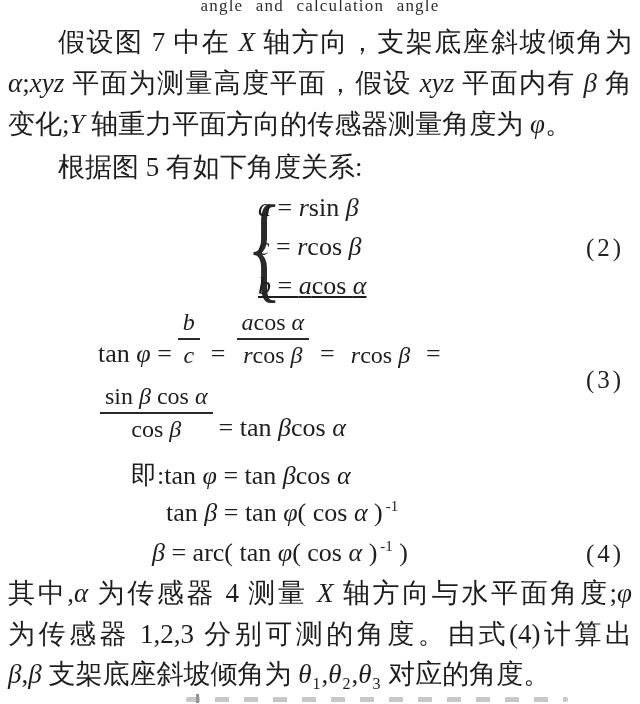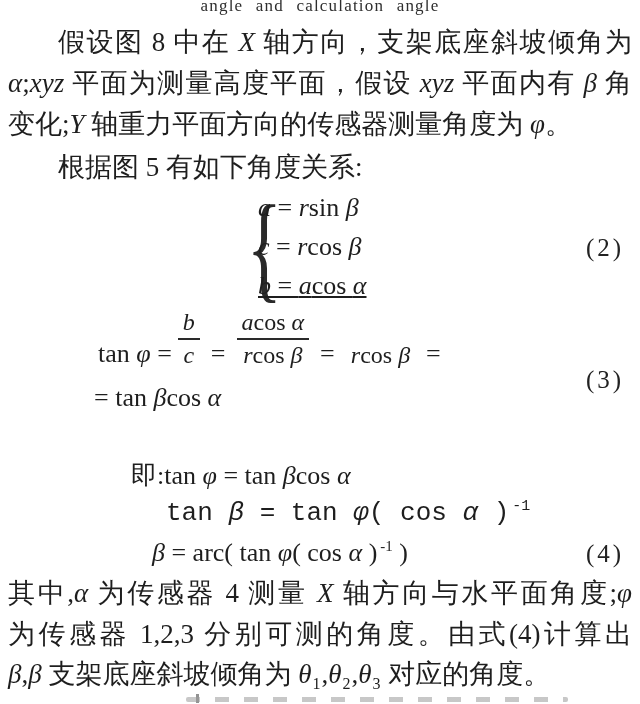--- a/index.html
+++ b/index.html
@@ -60,21 +60,21 @@
     background:#777; opacity:0.8;
   }
 </style>
 </head>
 <body>
 
 <div>
 
   <div class="abs caption"><span>angle and calculation angle</span></div>
 
-  <div class="abs cnline jfull indent" style="top:27px;"><span>假设图 8 中在 </span><span class="i">X</span><span> 轴方向，支架底座斜坡倾角为</span></div>
+  <div class="abs cnline jfull indent" style="top:27px;"><span>假设图 7 中在 </span><span class="i">X</span><span> 轴方向，支架底座斜坡倾角为</span></div>
   <div class="abs cnline jfull" style="top:68px;"><span class="i">α</span><span>;</span><span class="i">xyz</span><span> 平面为测量高度平面，假设 </span><span class="i">xyz</span><span> 平面内有 </span><span class="i">β</span><span> 角</span></div>
   <div class="abs cnline jpart" style="top:109px;"><span>变化;</span><span class="i">Y</span><span> 轴重力平面方向的传感器测量角度为 </span><span class="i">φ</span><span>。</span></div>
 
   <div class="abs cnline indent" style="top:152px;"><span>根据图 5 有如下角度关系:</span></div>
 
   <div class="abs brace" style="top:196px; left:236px;">{</div>
   <div class="abs eq" style="top:193px; left:258px;"><span class="i">a</span><span> = </span><span class="i">r</span><span>sin </span><span class="i">β</span></div>
   <div class="abs eq" style="top:232px; left:258px;"><span class="i">c</span><span> = </span><span class="i">r</span><span>cos </span><span class="i">β</span></div>
   <div class="abs eq" style="top:271px; left:258px;text-decoration:underline;"><span class="i">b</span><span> = </span><span class="i">a</span><span>cos </span><span class="i">α</span></div>
   <div class="abs eqno" style="top:234px; left:586px;">(2)</div>
@@ -91,26 +91,30 @@
       <span class="dn"><span class="i">r</span><span>cos </span><span class="i">β</span></span>
     </span>
     <span class="eqsign">=</span>
     <span class="frac">
       <span class="dn"><span class="i">r</span><span>cos </span><span class="i">β</span></span>
     </span>
     <span class="eqsign">=</span>
   </div>
 
   <div class="abs eq eqrow-flex" style="top:383px; left:94px;">
+    <span class="frac">
+      <span class="nm"><span>sin </span><span class="i">β</span><span> cos </span><span class="i">α</span></span>
+      <span class="dn"><span>cos </span><span class="i">β</span></span>
+    </span>
     <span><span>= tan </span><span class="i">β</span><span>cos </span><span class="i">α</span></span>
   </div>
   <div class="abs eqno" style="top:366px; left:586px;">(3)</div>
 
   <div class="abs eq" style="top:461px; left:131px;"><span>即:tan </span><span class="i">φ</span><span> = tan </span><span class="i">β</span><span>cos </span><span class="i">α</span></div>
-  <div class="abs eq" style="top:498px; left:166px;font-family:Liberation Mono, monospace;"><span>tan </span><span class="i">β</span><span> = tan </span><span class="i">φ</span><span>( cos </span><span class="i">α</span><span> )</span><span class="sup">-1</span></div>
+  <div class="abs eq" style="top:498px; left:166px;"><span>tan </span><span class="i">β</span><span> = tan </span><span class="i">φ</span><span>( cos </span><span class="i">α</span><span> )</span><span class="sup">-1</span></div>
   <div class="abs eq" style="top:538px; left:152px;text-align:center;"><span class="i">β</span><span> = arc( tan </span><span class="i">φ</span><span>( cos </span><span class="i">α</span><span> )</span><span class="sup">-1</span><span> )</span></div>
   <div class="abs eqno" style="top:540px; left:586px;">(4)</div>
 
   <div class="abs cnline jfull" style="top:578px;"><span>其中,</span><span class="i">α</span><span> 为传感器 4 测量 </span><span class="i">X</span><span> 轴方向与水平面角度;</span><span class="i">φ</span></div>
   <div class="abs cnline jfull" style="top:619px;"><span>为传感器 1,2,3 分别可测的角度。由式(4)计算出</span></div>
   <div class="abs cnline jpart" style="top:659px;"><span class="i">β</span><span>,</span><span class="i">β</span><span> 支架底座斜坡倾角为 </span><span class="i">θ</span><span class="sub">1</span><span>,</span><span class="i">θ</span><span class="sub">2</span><span>,</span><span class="i">θ</span><span class="sub">3</span><span> 对应的角度。</span></div>
 
   <div class="abs remnant-tick"></div>
   <div class="abs remnant"></div>
 

